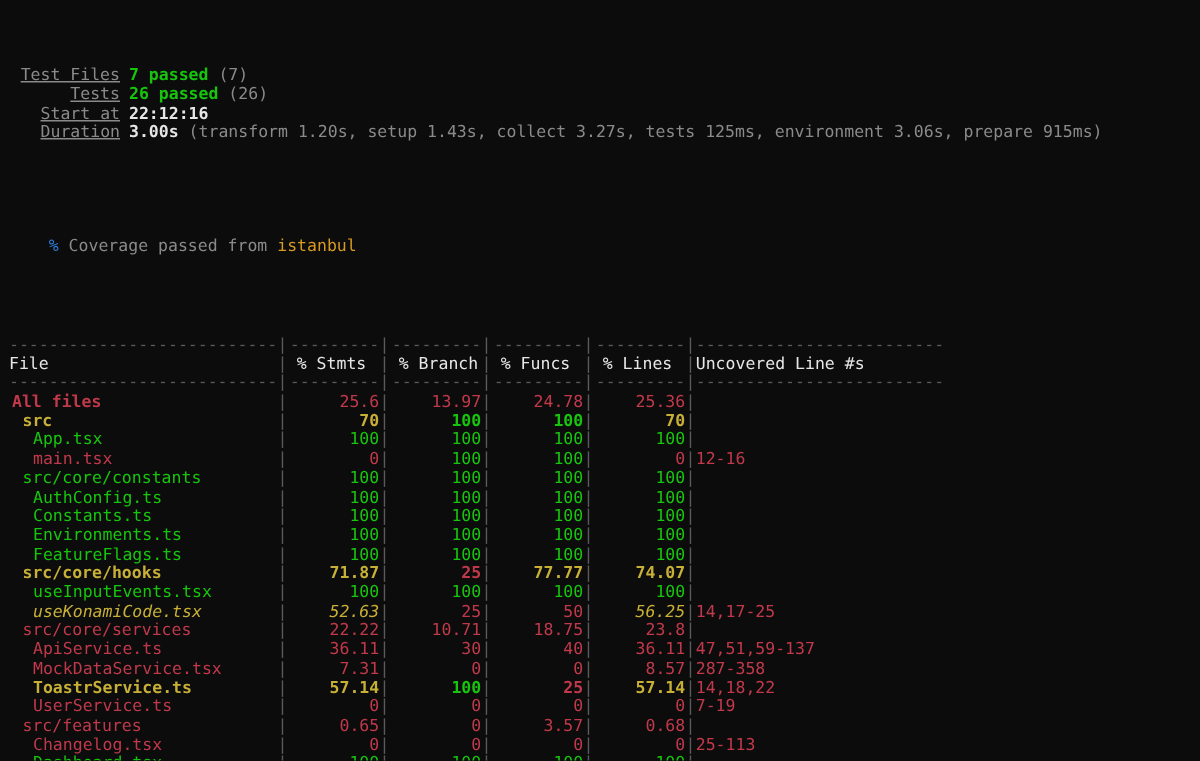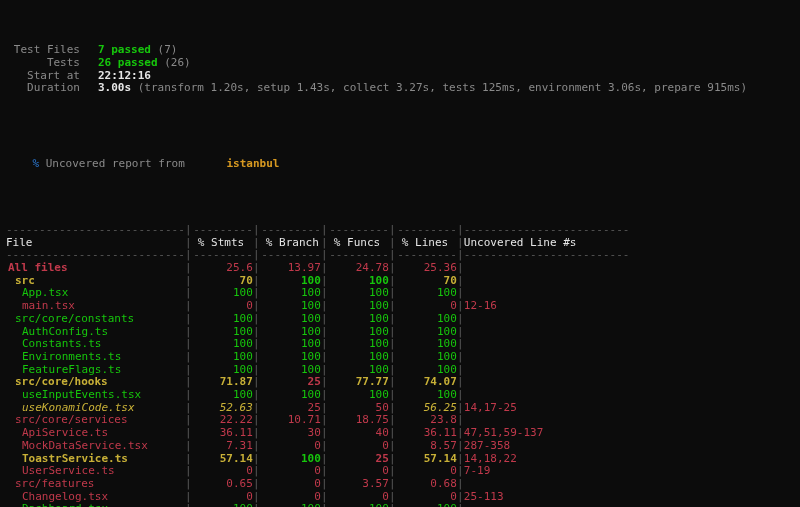--- a/index.html
+++ b/index.html
@@ -24,34 +24,35 @@
 
   
   .c-dim     { color: #8a8a8a; }
   .c-white   { color: #e6e6e6; }
   .c-green   { color: #16c60c; }
   .c-greenb  { color: #16c60c; font-weight: bold; }
   .c-red     { color: #c0394b; }
   .c-redb    { color: #c0394b; font-weight: bold; }
   .c-yellow  { color: #c8b037; font-style: italic; }
   .c-yellowb { color: #c8b037; font-weight: bold; margin-top: 44px; }
-  .c-orange  { color: #d79921; font-weight: bold; margin-left: 35px; }
+  .c-orange  { color: #d79921; font-weight: normal; }
   .c-blue    { color: #2c7ad6; }
   .c-sep     { color: #5a5a5a; }
   .bold      { font-weight: bold; }
 
   
   .sum-row { display: block; }
   .sum-label {
     display: inline-block;
     width: 74px;
     text-align: right;
     color: #8a8a8a;
+    text-decoration: underline;
   }
-  .sum-val { margin-left: 18px; }
+  .sum-val { margin-left: 6px; }
 
   .covline { margin-top: 12.7px; }
 
   
   table.cov {
     border-collapse: collapse;
     margin-top: 2px;
     table-layout: fixed;
   }
   table.cov td {
@@ -70,20 +71,20 @@
   tr.sep td { color: #5a5a5a; }
 </style>
 </head>
 <body>
 
 <div class="term">
 
   <div id="summary-block"><div class="sum-row"><span class="sum-label">Test Files</span><span class="sum-val c-greenb">7 passed</span><span class="c-dim"> (7)</span></div><div class="sum-row"><span class="sum-label">Tests</span><span class="sum-val c-greenb">26 passed</span><span class="c-dim"> (26)</span></div><div class="sum-row"><span class="sum-label">Start at</span><span class="sum-val c-white bold">22:12:16</span><span class="c-dim"></span></div><div class="sum-row"><span class="sum-label">Duration</span><span class="sum-val c-white bold">3.00s</span><span class="c-dim"> (transform 1.20s, setup 1.43s, collect 3.27s, tests 125ms, environment 3.06s, prepare 915ms)</span></div></div>
 
   <div class="covline">
-    <span class="c-blue">%</span><span class="c-dim"> Uncovered report from </span><span class="c-orange">istanbul</span>
+    <span class="c-blue">%</span><span class="c-dim"> Coverage passed from </span><span class="c-orange">istanbul</span>
   </div>
 
   <table class="cov">
     <tbody id="cov-body"><tr class="sep"><td class="file c-sep" style="overflow: hidden;">---------------------------</td><td class="bar">|</td><td class="num c-sep" style="overflow: hidden;">---------</td><td class="bar">|</td><td class="num c-sep" style="overflow: hidden;">---------</td><td class="bar">|</td><td class="num c-sep" style="overflow: hidden;">---------</td><td class="bar">|</td><td class="num c-sep" style="overflow: hidden;">---------</td><td class="bar">|</td><td class="unc c-sep" style="overflow: hidden;">-------------------------</td></tr><tr><td class="file c-white">File</td><td class="bar">|</td><td class="num c-white" style="text-align: left; padding-left: 6px;">% Stmts</td><td class="bar">|</td><td class="num c-white" style="text-align: left; padding-left: 6px;">% Branch</td><td class="bar">|</td><td class="num c-white" style="text-align: left; padding-left: 6px;">% Funcs</td><td class="bar">|</td><td class="num c-white" style="text-align: left; padding-left: 6px;">% Lines</td><td class="bar">|</td><td class="unc c-white">Uncovered Line #s</td></tr><tr class="sep"><td class="file c-sep" style="overflow: hidden;">---------------------------</td><td class="bar">|</td><td class="num c-sep" style="overflow: hidden;">---------</td><td class="bar">|</td><td class="num c-sep" style="overflow: hidden;">---------</td><td class="bar">|</td><td class="num c-sep" style="overflow: hidden;">---------</td><td class="bar">|</td><td class="num c-sep" style="overflow: hidden;">---------</td><td class="bar">|</td><td class="unc c-sep" style="overflow: hidden;">-------------------------</td></tr><tr><td class="file c-red" style="padding-left: 2px; font-weight: bold;">All files</td><td class="bar">|</td><td class="num c-red">25.6</td><td class="bar">|</td><td class="num c-red">13.97</td><td class="bar">|</td><td class="num c-red">24.78</td><td class="bar">|</td><td class="num c-red">25.36</td><td class="bar">|</td><td class="unc c-red"></td></tr><tr><td class="file c-yellowb" style="padding-left: 9px;">src</td><td class="bar">|</td><td class="num c-yellowb">70</td><td class="bar">|</td><td class="num c-greenb">100</td><td class="bar">|</td><td class="num c-greenb">100</td><td class="bar">|</td><td class="num c-yellowb">70</td><td class="bar">|</td><td class="unc c-red"></td></tr><tr><td class="file c-green" style="padding-left: 16px;">App.tsx</td><td class="bar">|</td><td class="num c-green">100</td><td class="bar">|</td><td class="num c-green">100</td><td class="bar">|</td><td class="num c-green">100</td><td class="bar">|</td><td class="num c-green">100</td><td class="bar">|</td><td class="unc c-red"></td></tr><tr><td class="file c-red" style="padding-left: 16px;">main.tsx</td><td class="bar">|</td><td class="num c-red">0</td><td class="bar">|</td><td class="num c-green">100</td><td class="bar">|</td><td class="num c-green">100</td><td class="bar">|</td><td class="num c-red">0</td><td class="bar">|</td><td class="unc c-red">12-16</td></tr><tr><td class="file c-green" style="padding-left: 9px;">src/core/constants</td><td class="bar">|</td><td class="num c-green">100</td><td class="bar">|</td><td class="num c-green">100</td><td class="bar">|</td><td class="num c-green">100</td><td class="bar">|</td><td class="num c-green">100</td><td class="bar">|</td><td class="unc c-red"></td></tr><tr><td class="file c-green" style="padding-left: 16px;">AuthConfig.ts</td><td class="bar">|</td><td class="num c-green">100</td><td class="bar">|</td><td class="num c-green">100</td><td class="bar">|</td><td class="num c-green">100</td><td class="bar">|</td><td class="num c-green">100</td><td class="bar">|</td><td class="unc c-red"></td></tr><tr><td class="file c-green" style="padding-left: 16px;">Constants.ts</td><td class="bar">|</td><td class="num c-green">100</td><td class="bar">|</td><td class="num c-green">100</td><td class="bar">|</td><td class="num c-green">100</td><td class="bar">|</td><td class="num c-green">100</td><td class="bar">|</td><td class="unc c-red"></td></tr><tr><td class="file c-green" style="padding-left: 16px;">Environments.ts</td><td class="bar">|</td><td class="num c-green">100</td><td class="bar">|</td><td class="num c-green">100</td><td class="bar">|</td><td class="num c-green">100</td><td class="bar">|</td><td class="num c-green">100</td><td class="bar">|</td><td class="unc c-red"></td></tr><tr><td class="file c-green" style="padding-left: 16px;">FeatureFlags.ts</td><td class="bar">|</td><td class="num c-green">100</td><td class="bar">|</td><td class="num c-green">100</td><td class="bar">|</td><td class="num c-green">100</td><td class="bar">|</td><td class="num c-green">100</td><td class="bar">|</td><td class="unc c-red"></td></tr><tr><td class="file c-yellowb" style="padding-left: 9px;">src/core/hooks</td><td class="bar">|</td><td class="num c-yellowb">71.87</td><td class="bar">|</td><td class="num c-redb">25</td><td class="bar">|</td><td class="num c-yellowb">77.77</td><td class="bar">|</td><td class="num c-yellowb">74.07</td><td class="bar">|</td><td class="unc c-red"></td></tr><tr><td class="file c-green" style="padding-left: 16px;">useInputEvents.tsx</td><td class="bar">|</td><td class="num c-green">100</td><td class="bar">|</td><td class="num c-green">100</td><td class="bar">|</td><td class="num c-green">100</td><td class="bar">|</td><td class="num c-green">100</td><td class="bar">|</td><td class="unc c-red"></td></tr><tr><td class="file c-yellow" style="padding-left: 16px;">useKonamiCode.tsx</td><td class="bar">|</td><td class="num c-yellow">52.63</td><td class="bar">|</td><td class="num c-red">25</td><td class="bar">|</td><td class="num c-red">50</td><td class="bar">|</td><td class="num c-yellow">56.25</td><td class="bar">|</td><td class="unc c-red">14,17-25</td></tr><tr><td class="file c-red" style="padding-left: 9px;">src/core/services</td><td class="bar">|</td><td class="num c-red">22.22</td><td class="bar">|</td><td class="num c-red">10.71</td><td class="bar">|</td><td class="num c-red">18.75</td><td class="bar">|</td><td class="num c-red">23.8</td><td class="bar">|</td><td class="unc c-red"></td></tr><tr><td class="file c-red" style="padding-left: 16px;">ApiService.ts</td><td class="bar">|</td><td class="num c-red">36.11</td><td class="bar">|</td><td class="num c-red">30</td><td class="bar">|</td><td class="num c-red">40</td><td class="bar">|</td><td class="num c-red">36.11</td><td class="bar">|</td><td class="unc c-red">47,51,59-137</td></tr><tr><td class="file c-red" style="padding-left: 16px;">MockDataService.tsx</td><td class="bar">|</td><td class="num c-red">7.31</td><td class="bar">|</td><td class="num c-red">0</td><td class="bar">|</td><td class="num c-red">0</td><td class="bar">|</td><td class="num c-red">8.57</td><td class="bar">|</td><td class="unc c-red">287-358</td></tr><tr><td class="file c-yellowb" style="padding-left: 16px;">ToastrService.ts</td><td class="bar">|</td><td class="num c-yellowb">57.14</td><td class="bar">|</td><td class="num c-greenb">100</td><td class="bar">|</td><td class="num c-redb">25</td><td class="bar">|</td><td class="num c-yellowb">57.14</td><td class="bar">|</td><td class="unc c-red">14,18,22</td></tr><tr><td class="file c-red" style="padding-left: 16px;">UserService.ts</td><td class="bar">|</td><td class="num c-red">0</td><td class="bar">|</td><td class="num c-red">0</td><td class="bar">|</td><td class="num c-red">0</td><td class="bar">|</td><td class="num c-red">0</td><td class="bar">|</td><td class="unc c-red">7-19</td></tr><tr><td class="file c-red" style="padding-left: 9px;">src/features</td><td class="bar">|</td><td class="num c-red">0.65</td><td class="bar">|</td><td class="num c-red">0</td><td class="bar">|</td><td class="num c-red">3.57</td><td class="bar">|</td><td class="num c-red">0.68</td><td class="bar">|</td><td class="unc c-red"></td></tr><tr><td class="file c-red" style="padding-left: 16px;">Changelog.tsx</td><td class="bar">|</td><td class="num c-red">0</td><td class="bar">|</td><td class="num c-red">0</td><td class="bar">|</td><td class="num c-red">0</td><td class="bar">|</td><td class="num c-red">0</td><td class="bar">|</td><td class="unc c-red">25-113</td></tr><tr><td class="file c-green" style="padding-left: 16px;">Dashboard.tsx</td><td class="bar">|</td><td class="num c-green">100</td><td class="bar">|</td><td class="num c-green">100</td><td class="bar">|</td><td class="num c-green">100</td><td class="bar">|</td><td class="num c-green">100</td><td class="bar">|</td><td class="unc c-red"></td></tr></tbody>
   </table>
 
 </div>
 
 </body></html>

